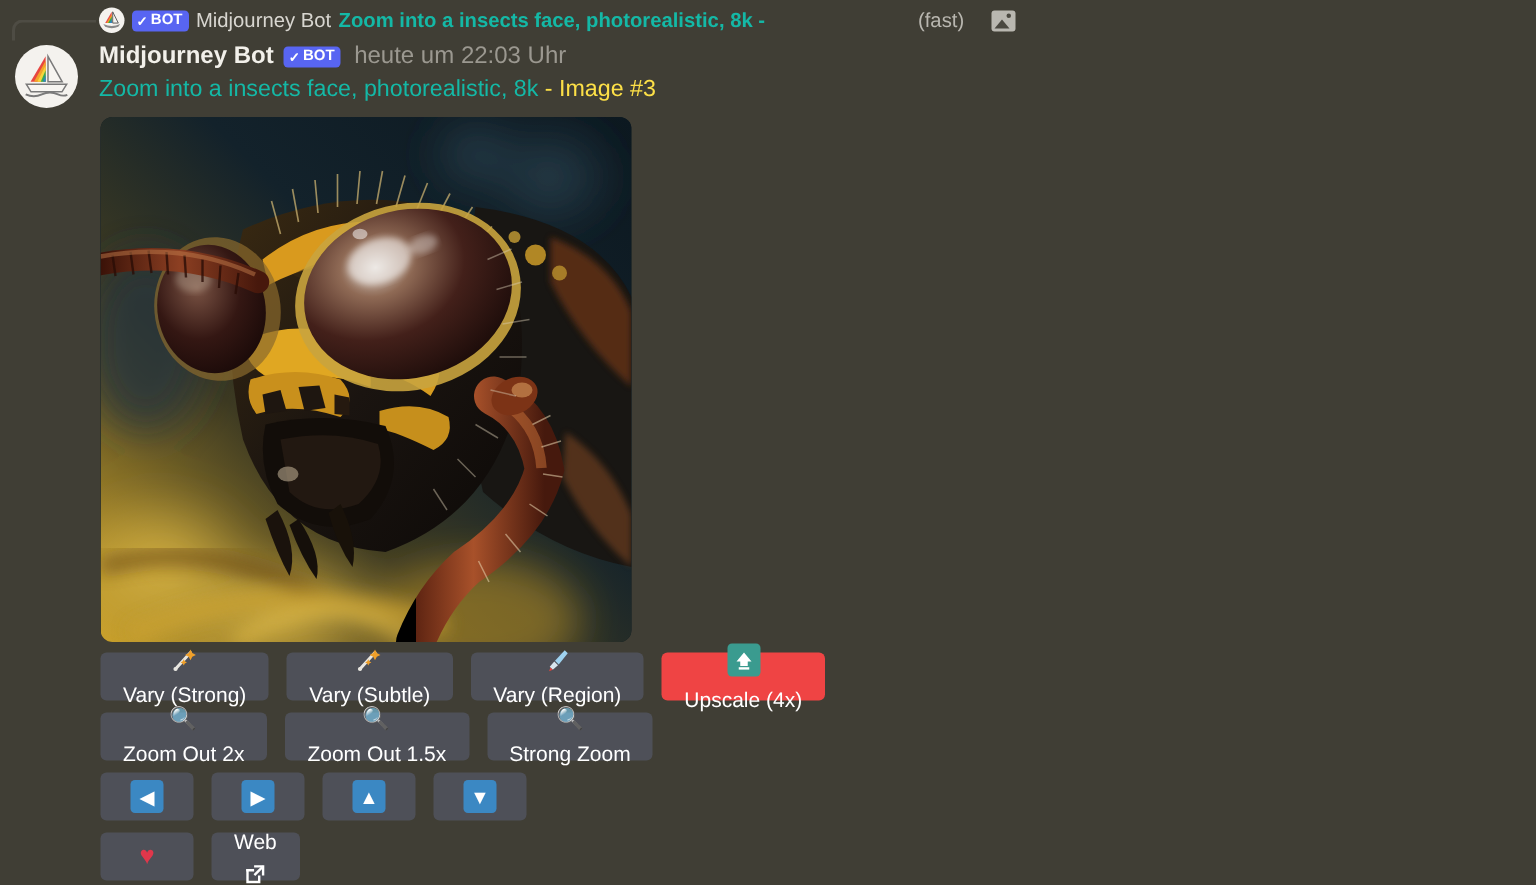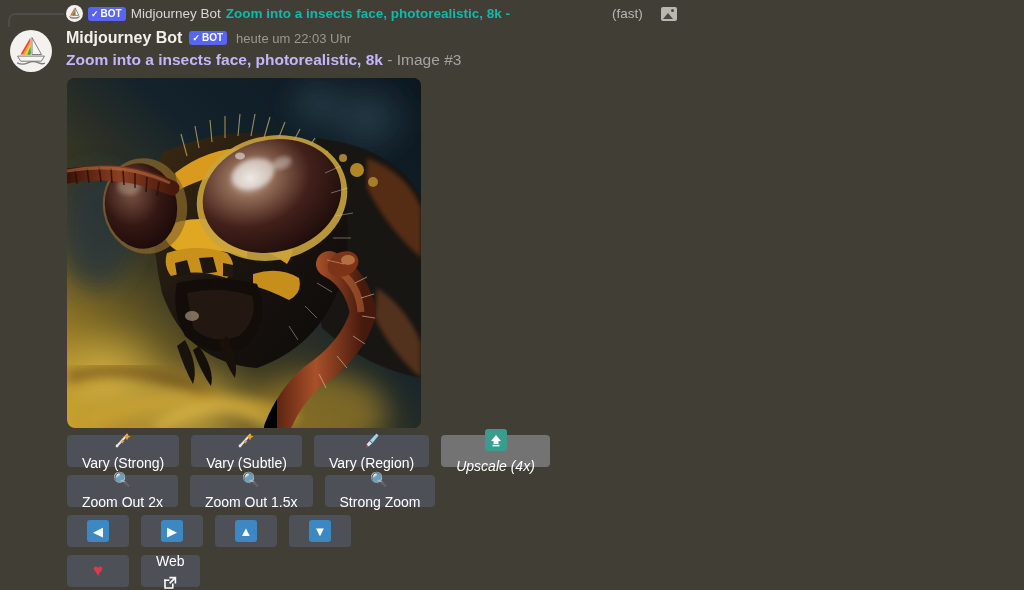--- a/index.html
+++ b/index.html
@@ -137,33 +137,33 @@
     align-items: center;
     gap: 7px;
   }
   .author {
     color: #f2f0ea;
     font-size: 16px;
     font-weight: bold;
   }
   .timestamp {
     color: #9b9890;
-    font-size: 13px;
+    font-size: 16px;
     margin-left: 2px;
   }
 
   .prompt-line {
     position: absolute;
     left: 66px; top: 24px;
     font-size: 15.5px;
     color: #d6d4ce;
     white-space: nowrap;
   }
-  .prompt-line b { color: #c4b5fd; font-weight: bold; }
-  .prompt-suffix { color: #a3a3a3; }
+  .prompt-line b { color: #14b8a6; font-weight: normal; }
+  .prompt-suffix { color: #fde047; }
 
   
   .art {
     position: absolute;
     left: 67px; top: 51px;
     width: 354px; height: 350px;
     border-radius: 8px;
     overflow: hidden;
     background: #0d1a20;
   }
@@ -185,21 +185,21 @@
     justify-content: center;
     gap: 7px;
     padding: 0 15px;
     color: #ffffff;
     font-size: 14px;
     cursor: pointer;
     user-select: none;
     white-space: nowrap;
     flex-direction: column;
   }
-  .btn.primary { background: #737373; font-style: italic; }
+  .btn.primary { background: #ef4444; }
   .btn.arrow-btn { width: 62px; padding: 0; }
 
   .emoji { font-size: 15px; line-height: 1; display: inline-block; }
 
   
   .ico-sparkle { width: 17px; height: 16px; position: relative; flex: none; }
 
   
   .ico-expand { width: 16px; height: 16px; position: relative; flex: none; }
   .ico-expand i {

